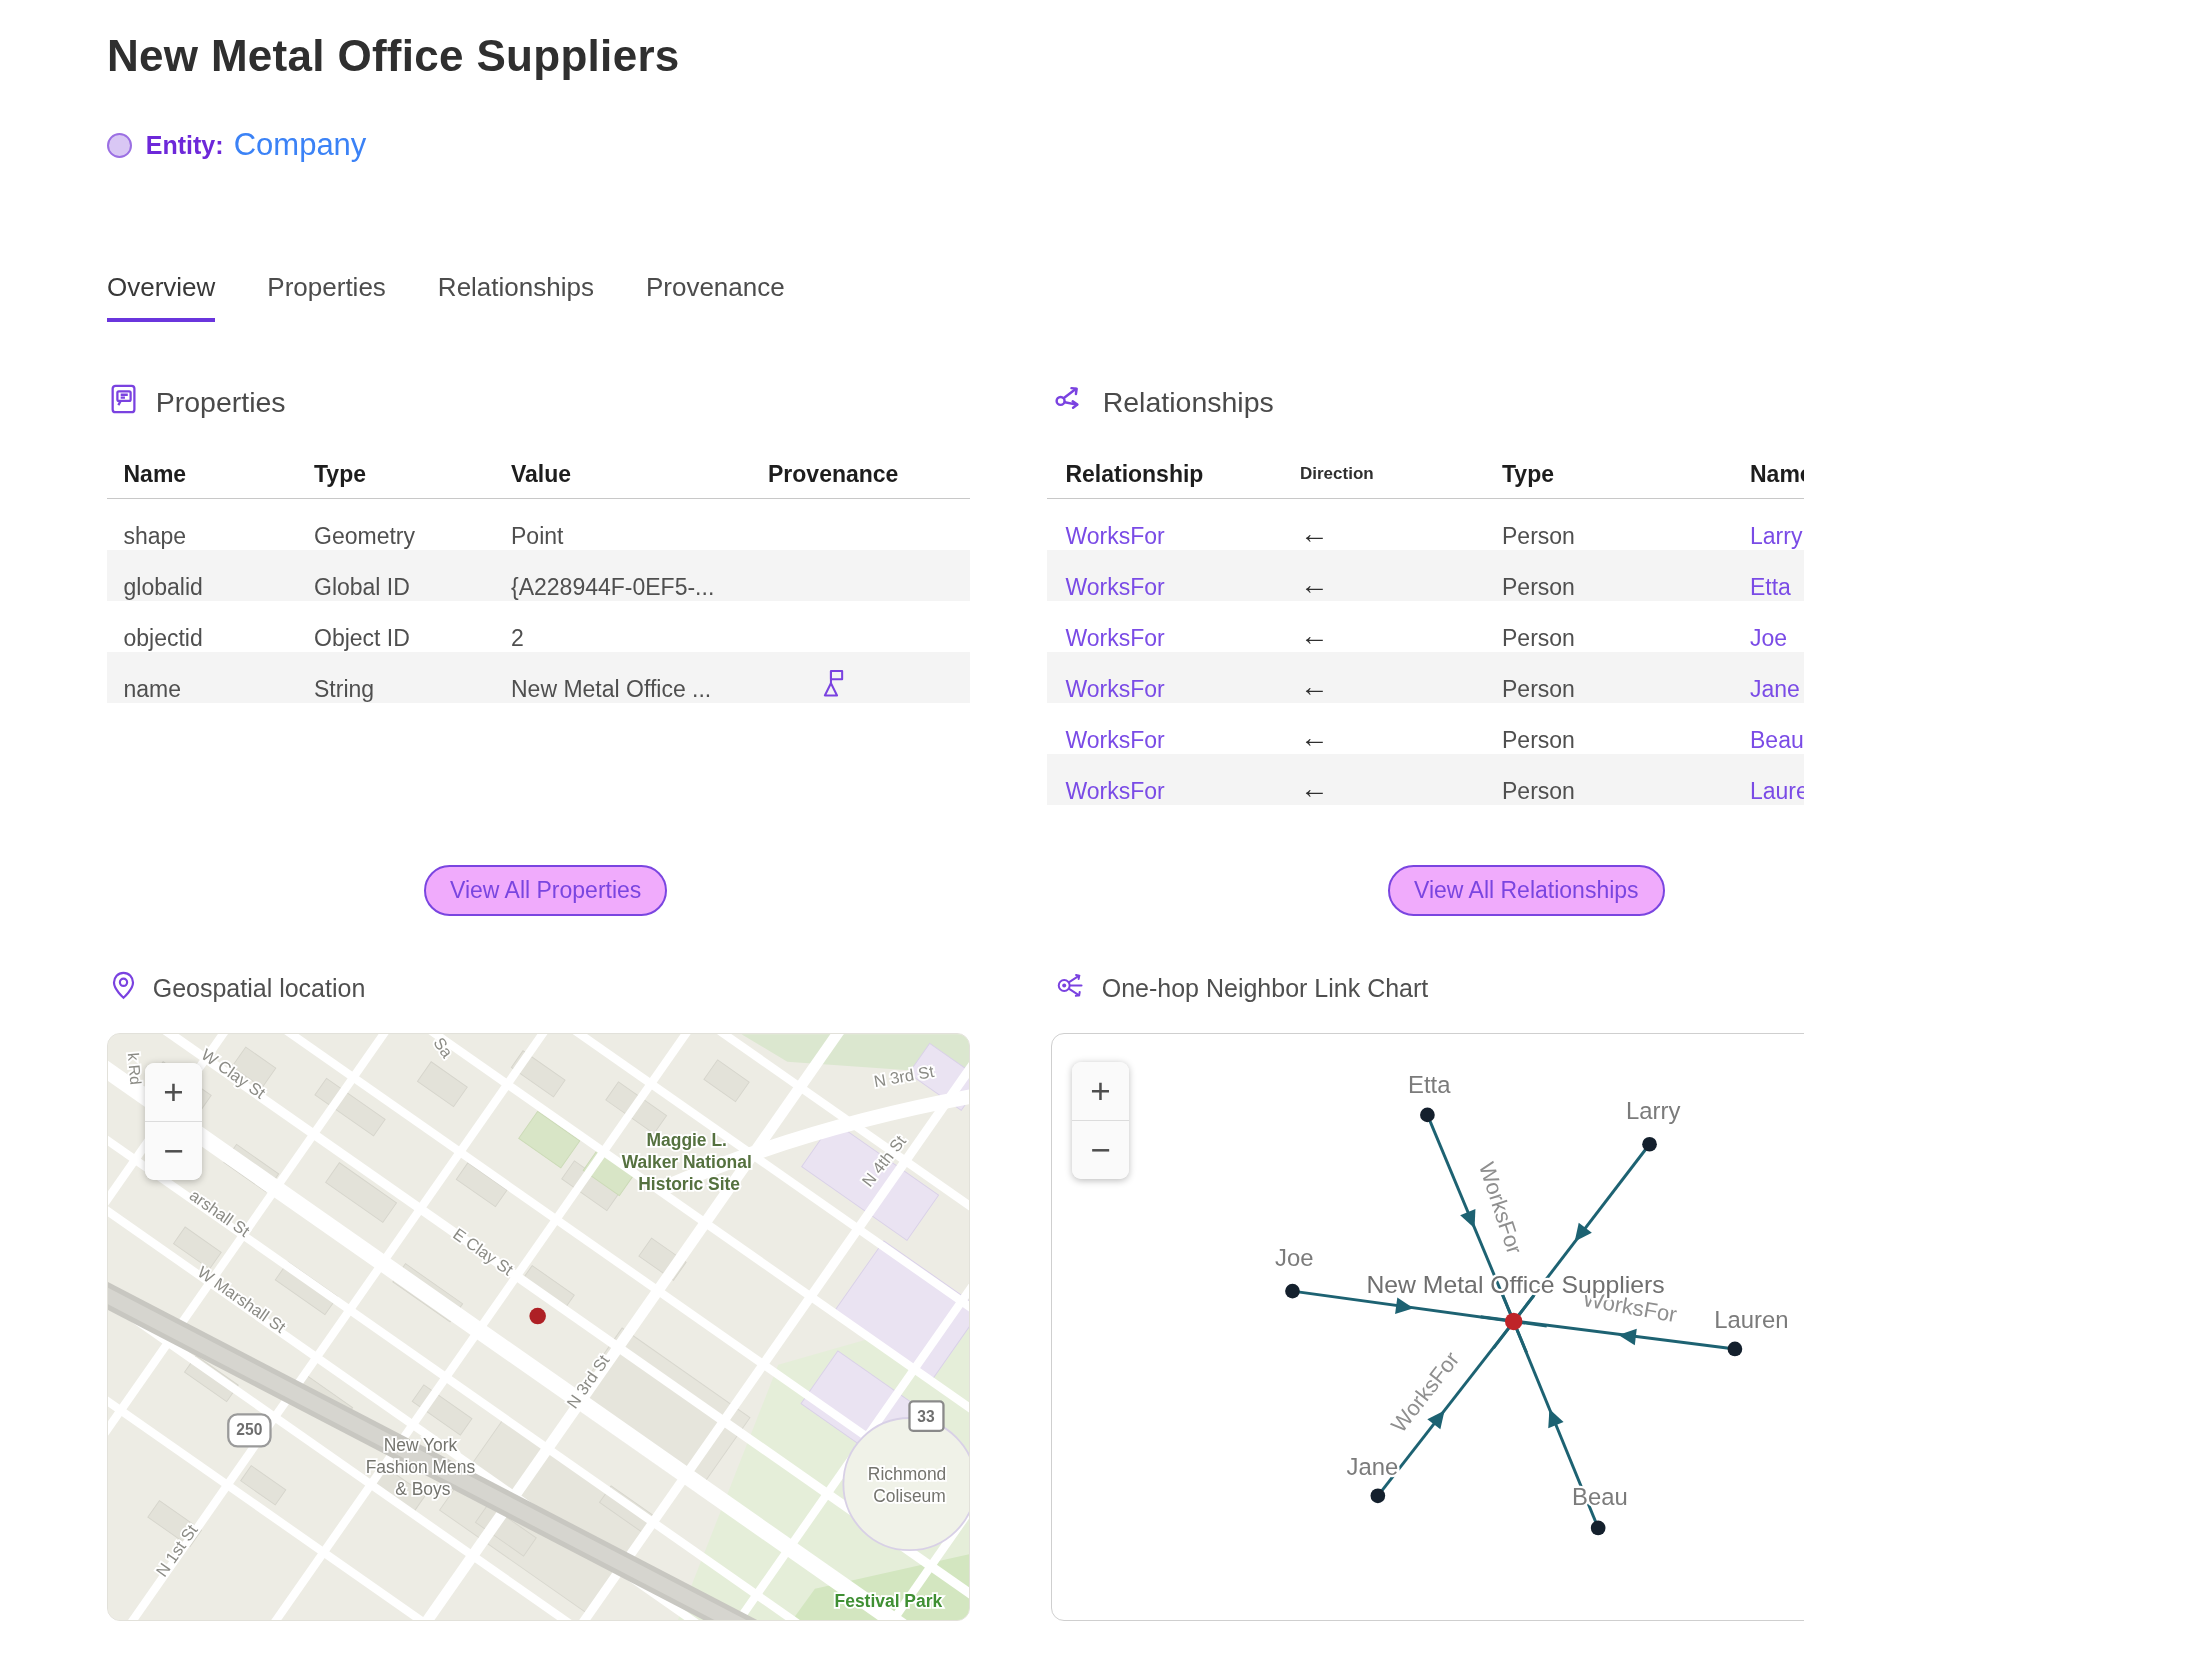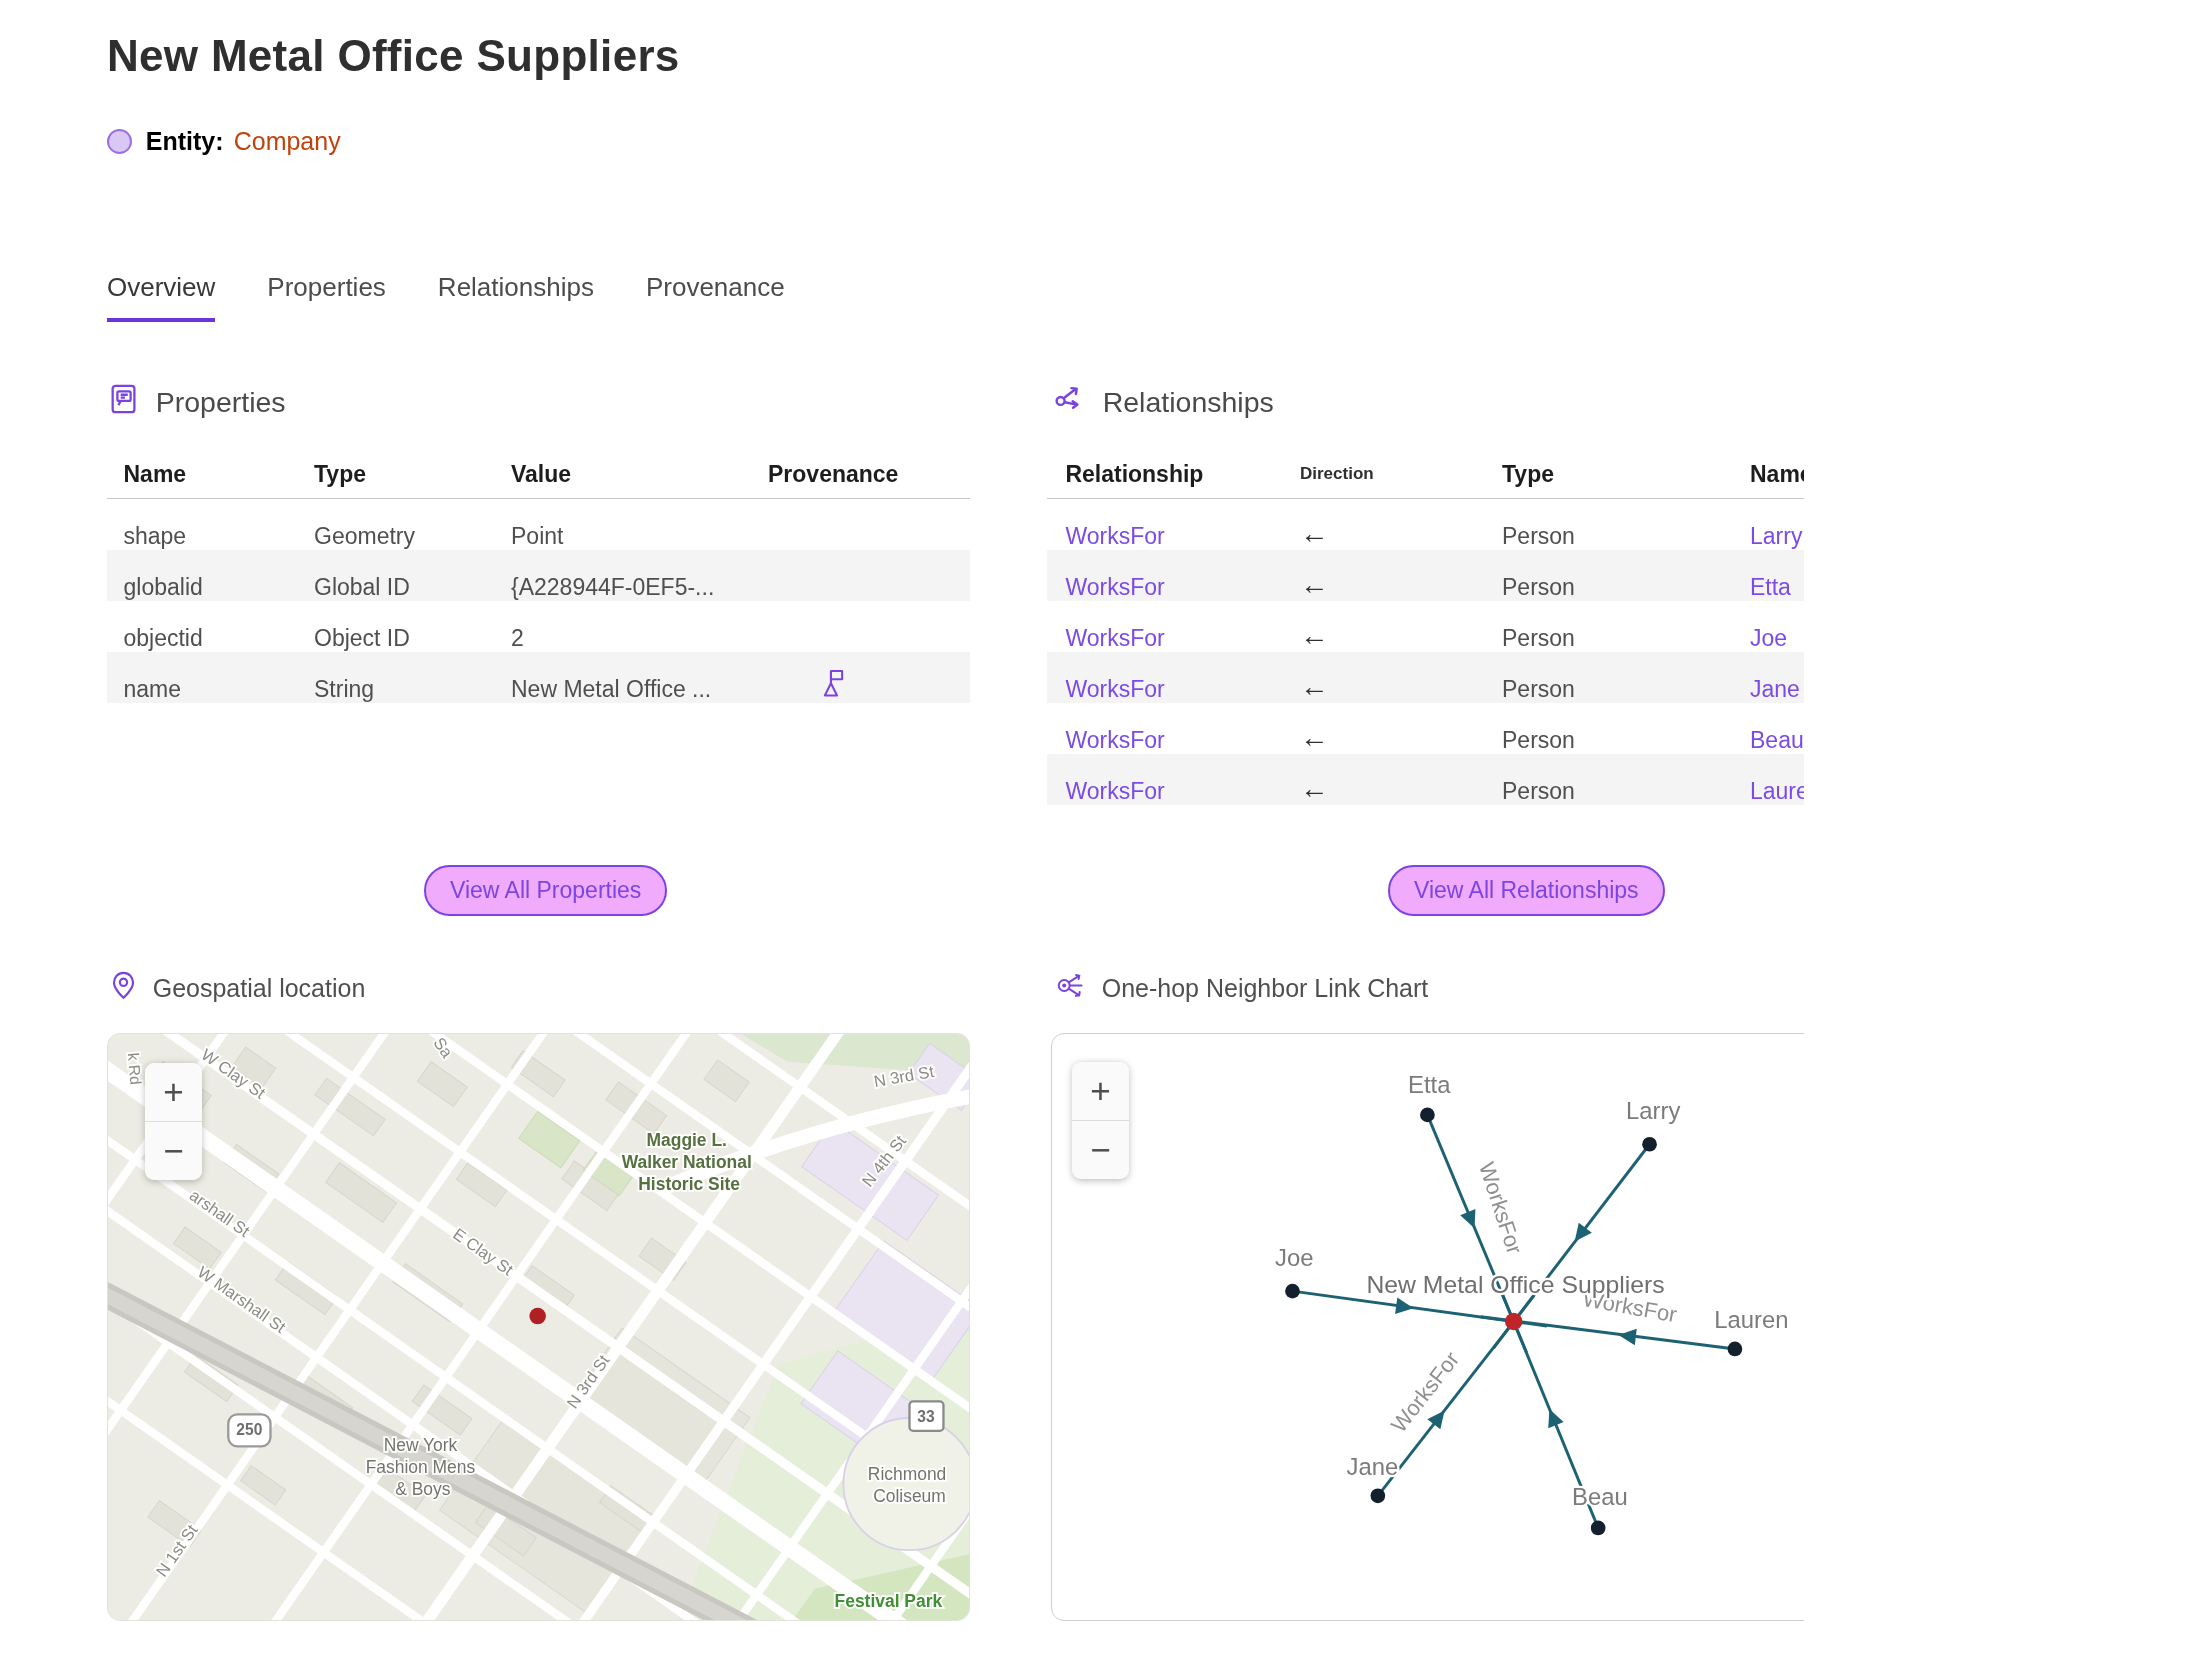--- a/index.html
+++ b/index.html
@@ -4,22 +4,22 @@
 <style>
   html,body{margin:0;padding:0;background:#ffffff;}
   .page{position:relative;width:1804px;height:1677px;background:#fff;
         font-family:"Liberation Sans",sans-serif;overflow:hidden;}
   .abs{position:absolute;}
 
   
   .title{left:107px;top:31px;font-size:44px;font-weight:700;color:#2f2f2f;letter-spacing:0.3px;}
   .entity-row{left:107px;top:127px;display:flex;align-items:center;gap:13.8px;}
   .entity-dot{width:25px;height:25px;border-radius:50%;background:#d9c7f4;border:2.8px solid #9b6fe3;box-sizing:border-box;}
-  .entity-label{font-size:25px;font-weight:700;color:#000000;}
-  .entity-type{font-size:25px;color:#c2410c;margin-left:-3.7px;}
+  .entity-label{font-size:25px;font-weight:700;color:#6d28d9;}
+  .entity-type{font-size:31px;color:#3b82f6;margin-left:-3.7px;}
 
   
   .action-card{left:1927px;top:40px;width:233px;height:191px;background:#000000;border-radius:4.6px;
                box-shadow:0 3.7px 16.5px rgba(0,0,0,.14);display:flex;flex-direction:column;justify-content:space-around;padding:7.3px 0;box-sizing:border-box;}
   .action-item{display:flex;align-items:center;gap:26px;padding-left:37px;font-size:27px;color:#6e6e6e;cursor:pointer;}
   .action-item svg{flex:0 0 auto;}
 
   
   .tabs{left:107px;top:272px;display:flex;gap:52px;font-size:26px;color:#4c4c4c;}
   .tab{padding-bottom:14.7px;cursor:pointer;border-bottom:4.6px solid transparent;}

